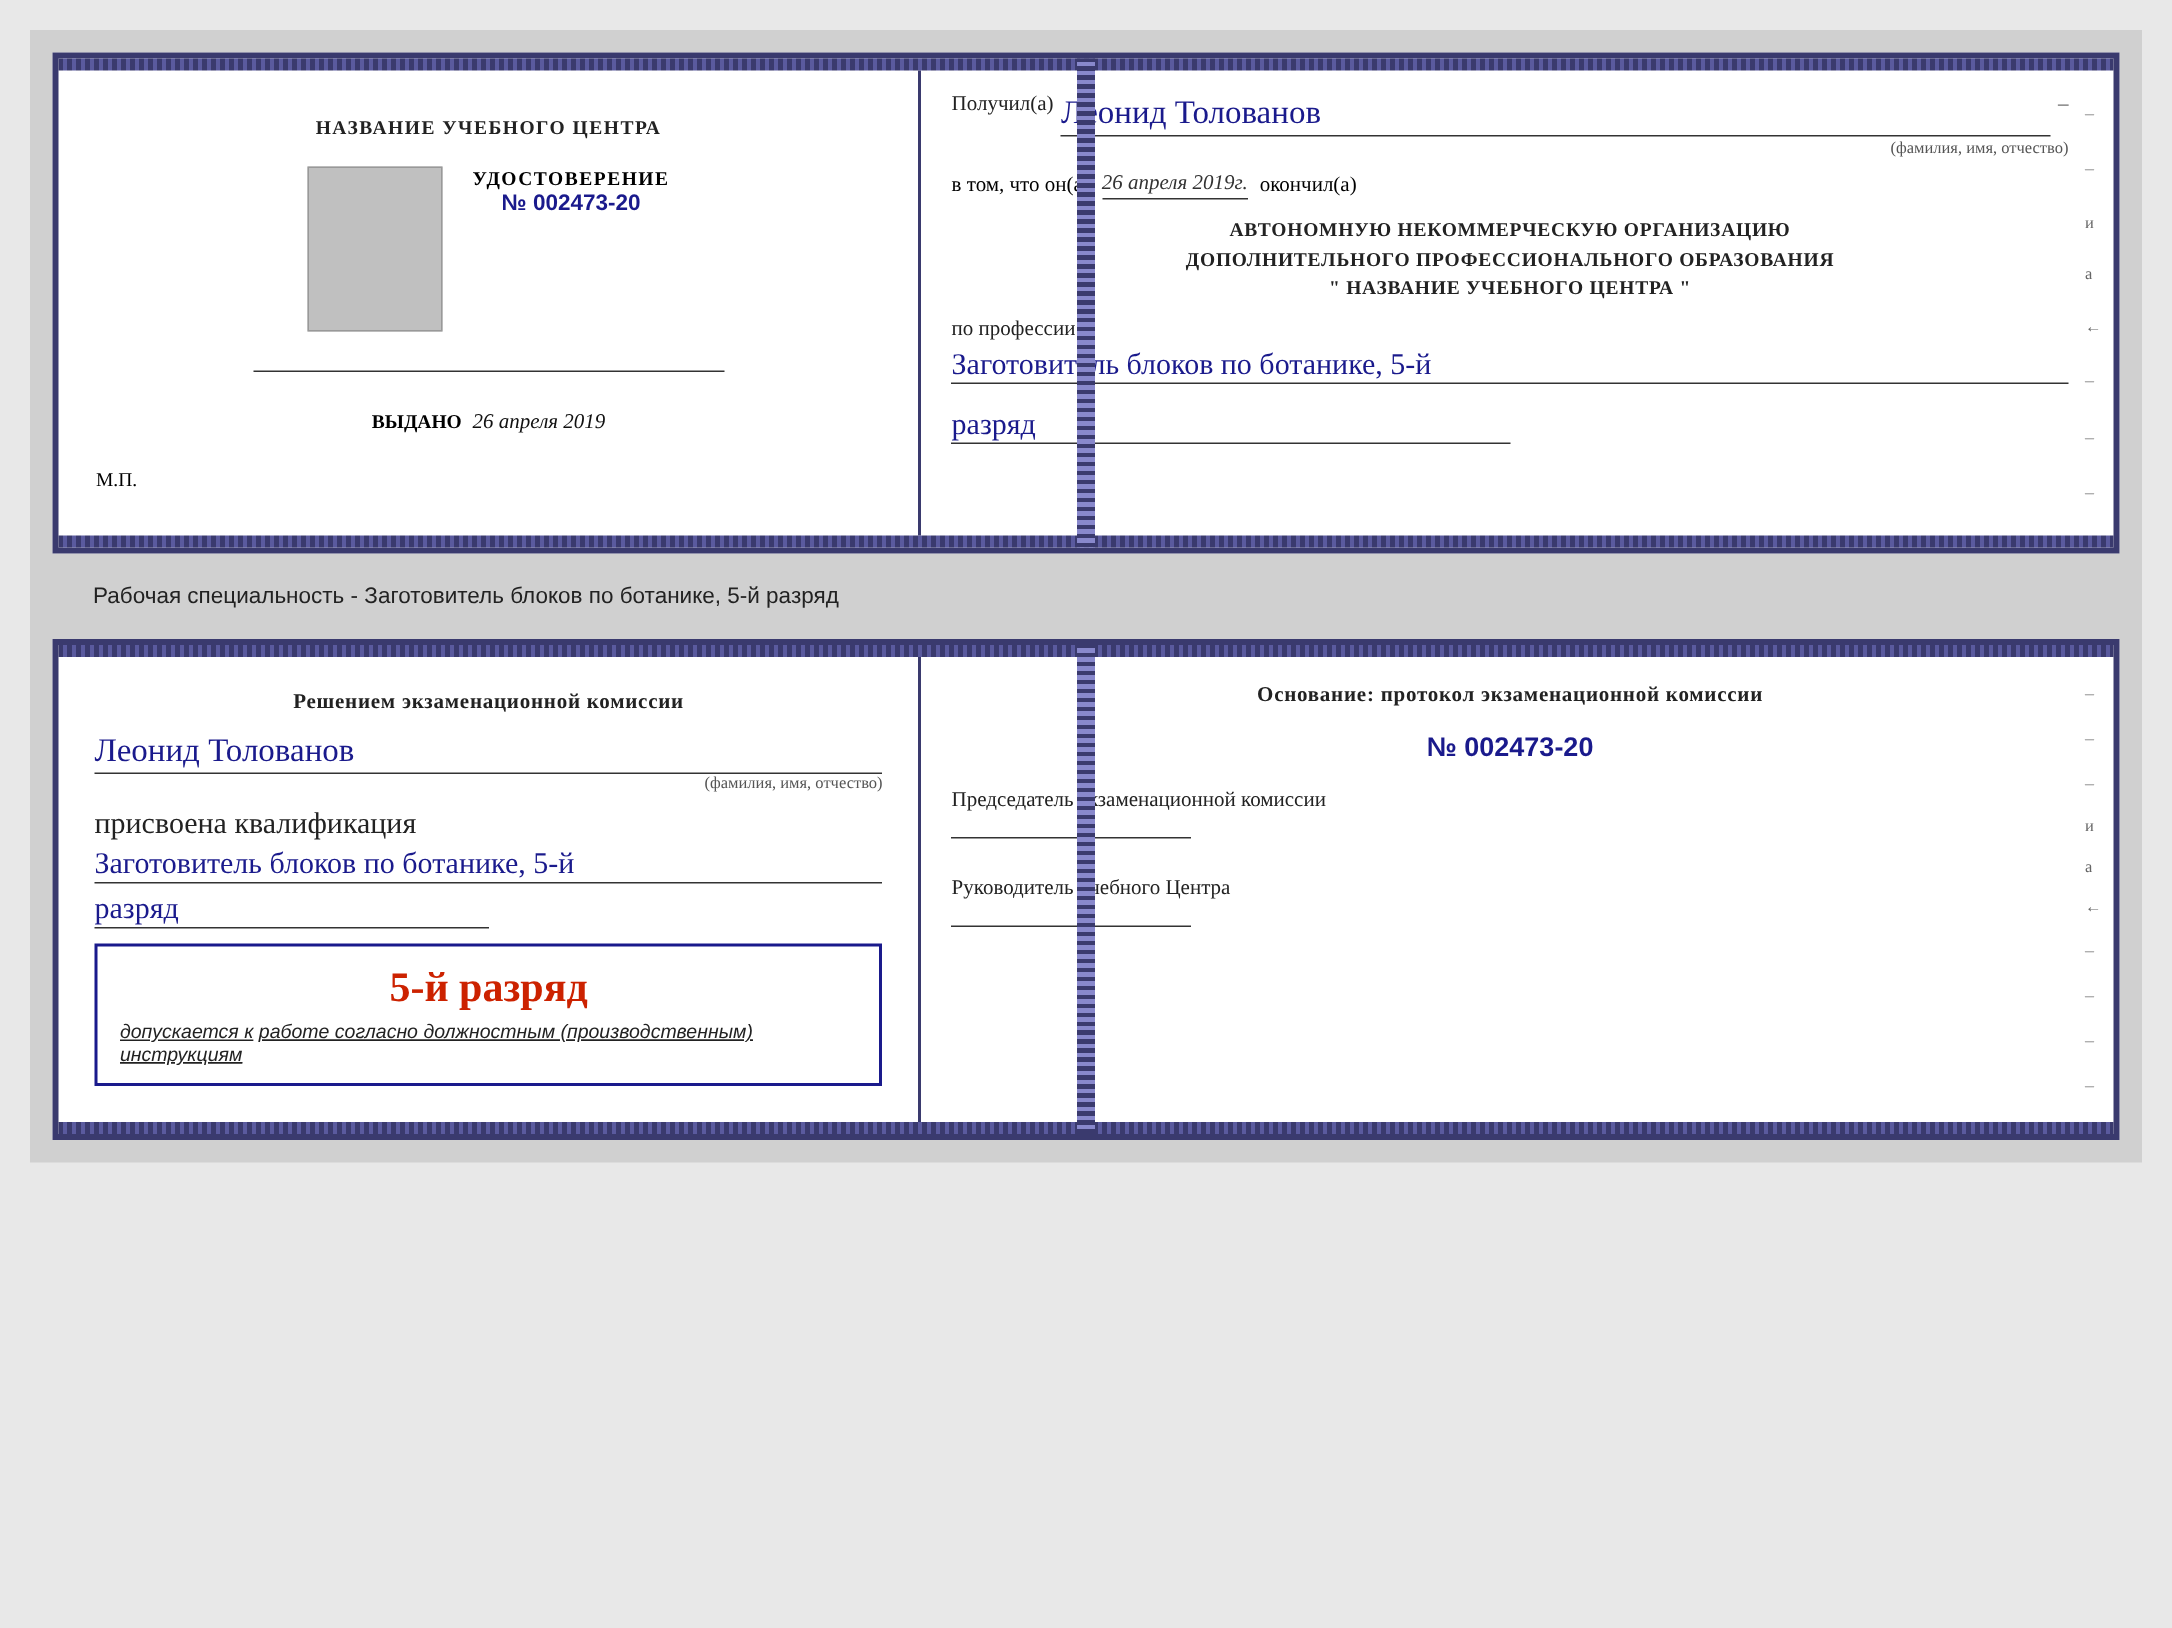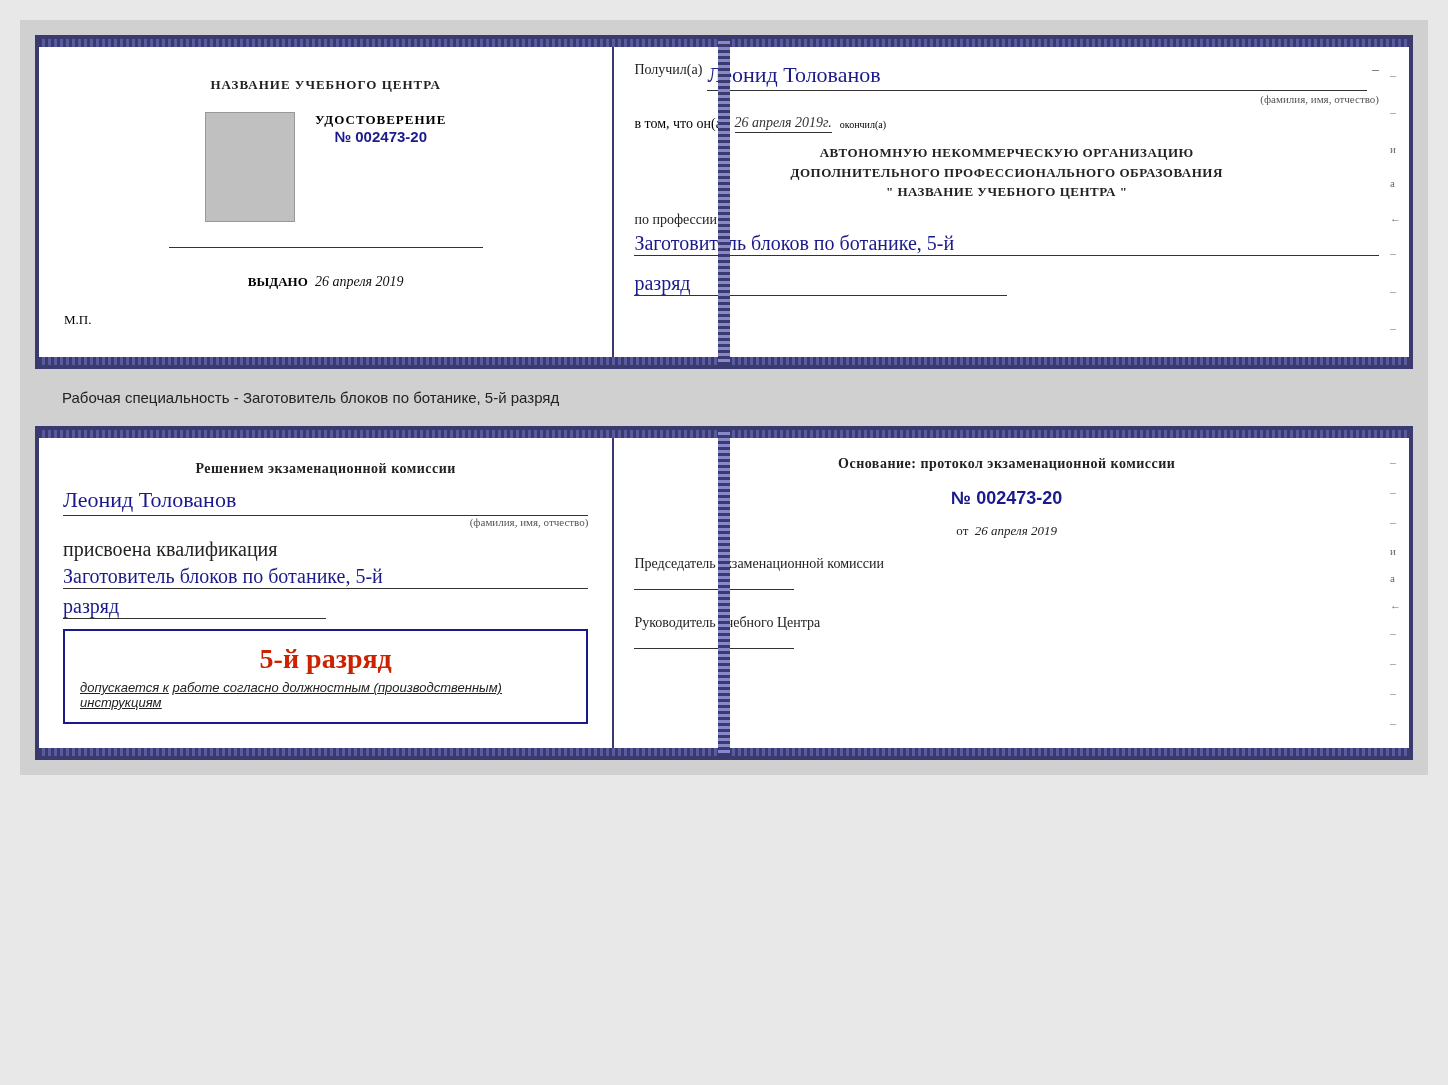--- a/index.html
+++ b/index.html
@@ -403,21 +403,21 @@
             <span class="received-label" style="font-size:14px;">Получил(а)</span>
             <span class="handwritten-name">Леонид Толованов</span>
             <span style="font-size:14px; color:#555;">–</span>
           </div>
           <div class="fio-hint">(фамилия, имя, отчество)</div>
         </div>
 
         <div class="date-line">
           <span style="font-size:14px;">в том, что он(а)</span>
           <span class="date-underline" style="font-size:14px;">26 апреля 2019г.</span>
-          <span style="font-size:10px;">окончил(а)</span>
+          <span style="font-size:14px;">окончил(а)</span>
         </div>
 
         <div class="institution-block">
           <div>АВТОНОМНУЮ НЕКОММЕРЧЕСКУЮ ОРГАНИЗАЦИЮ</div>
           <div>ДОПОЛНИТЕЛЬНОГО ПРОФЕССИОНАЛЬНОГО ОБРАЗОВАНИЯ</div>
           <div>" НАЗВАНИЕ УЧЕБНОГО ЦЕНТРА "</div>
         </div>
 
         <div class="profession-block">
           <span>по профессии</span>
@@ -483,24 +483,20 @@
 
       <div class="doc-card2-right" style="padding-right:30px;">
 
         <div class="basis-title">Основание: протокол экзаменационной комиссии</div>
 
         <div class="basis-num">
           <span>№</span>
           <span>002473-20</span>
         </div>
 
-        <div class="basis-date">
-          <span style="font-size:13px;">от</span>
-          <span class="date-val" style="font-size:13px; font-style:italic; margin-left:3px;">26 апреля 2019</span>
-        </div>
 
         <div class="chairman-block">
           <div>Председатель экзаменационной комиссии</div>
           <div class="signature-line"></div>
         </div>
 
         <div class="director-block">
           <div>Руководитель учебного Центра</div>
           <div class="signature-line"></div>
         </div>

